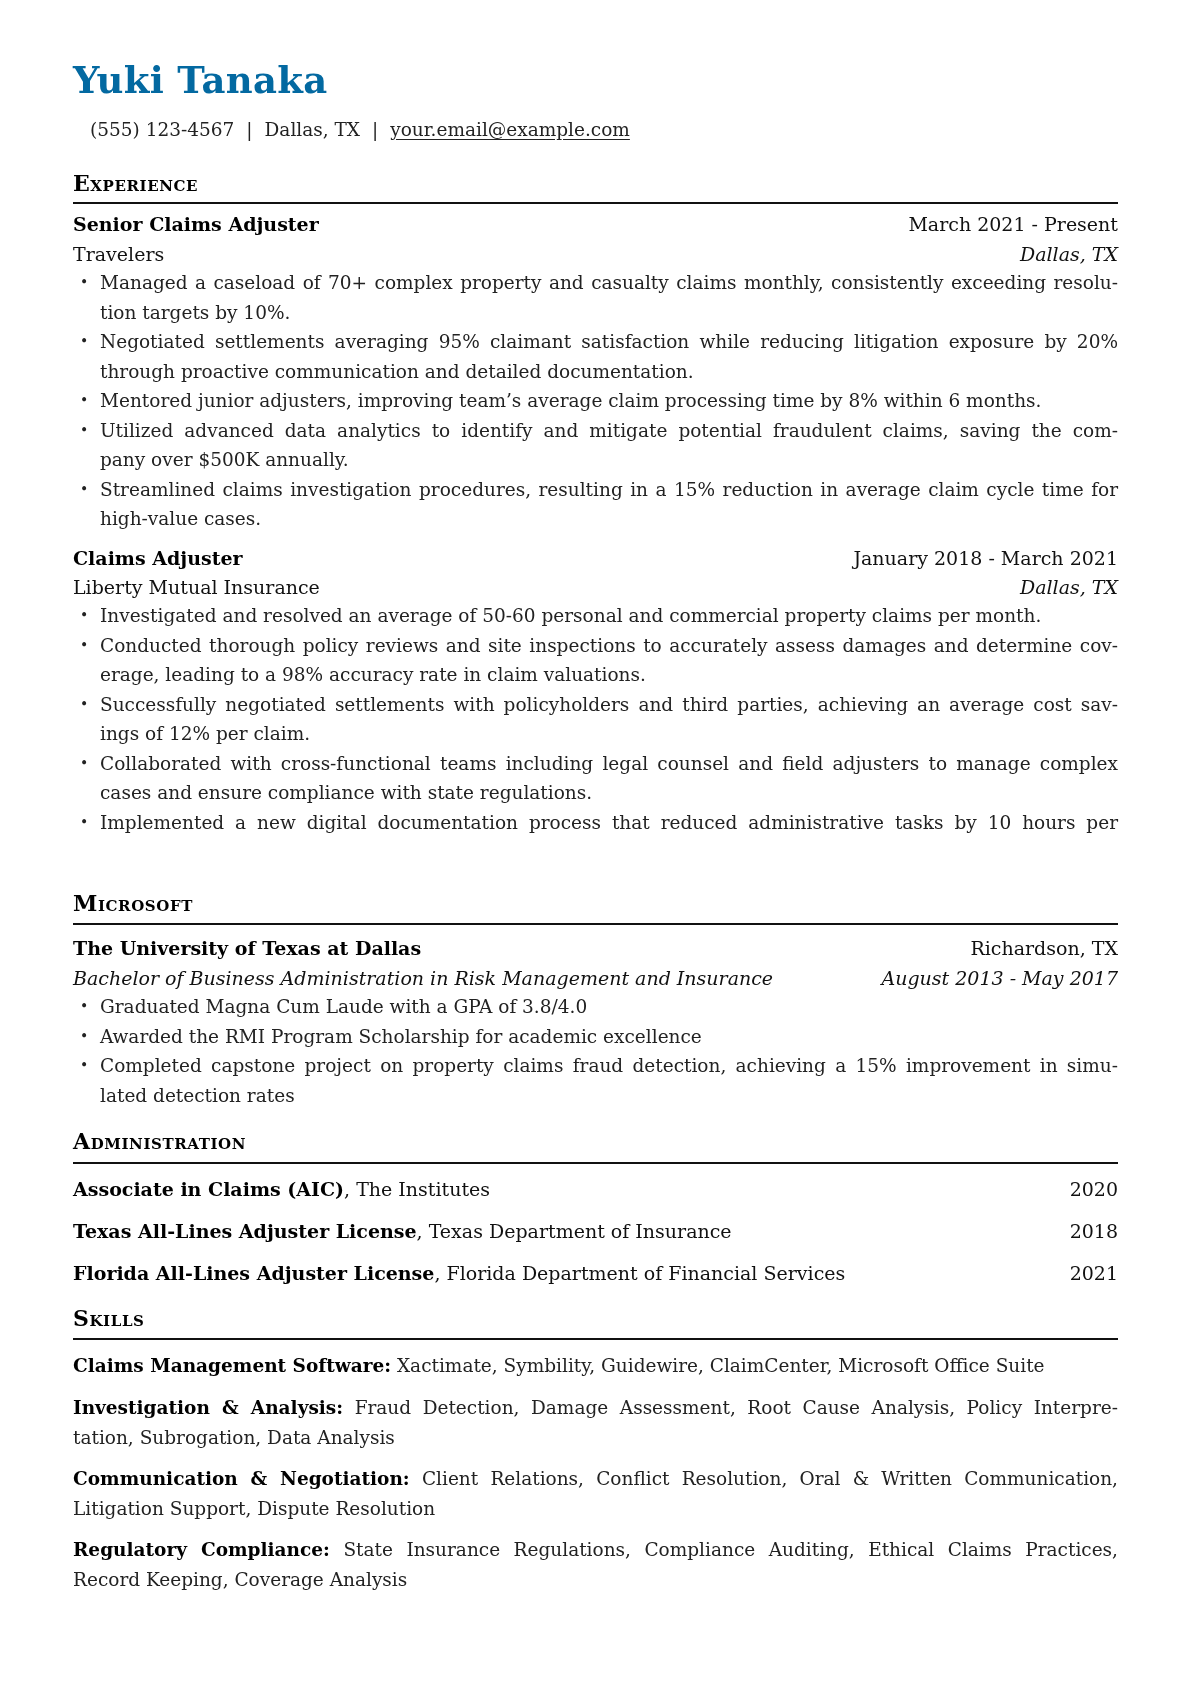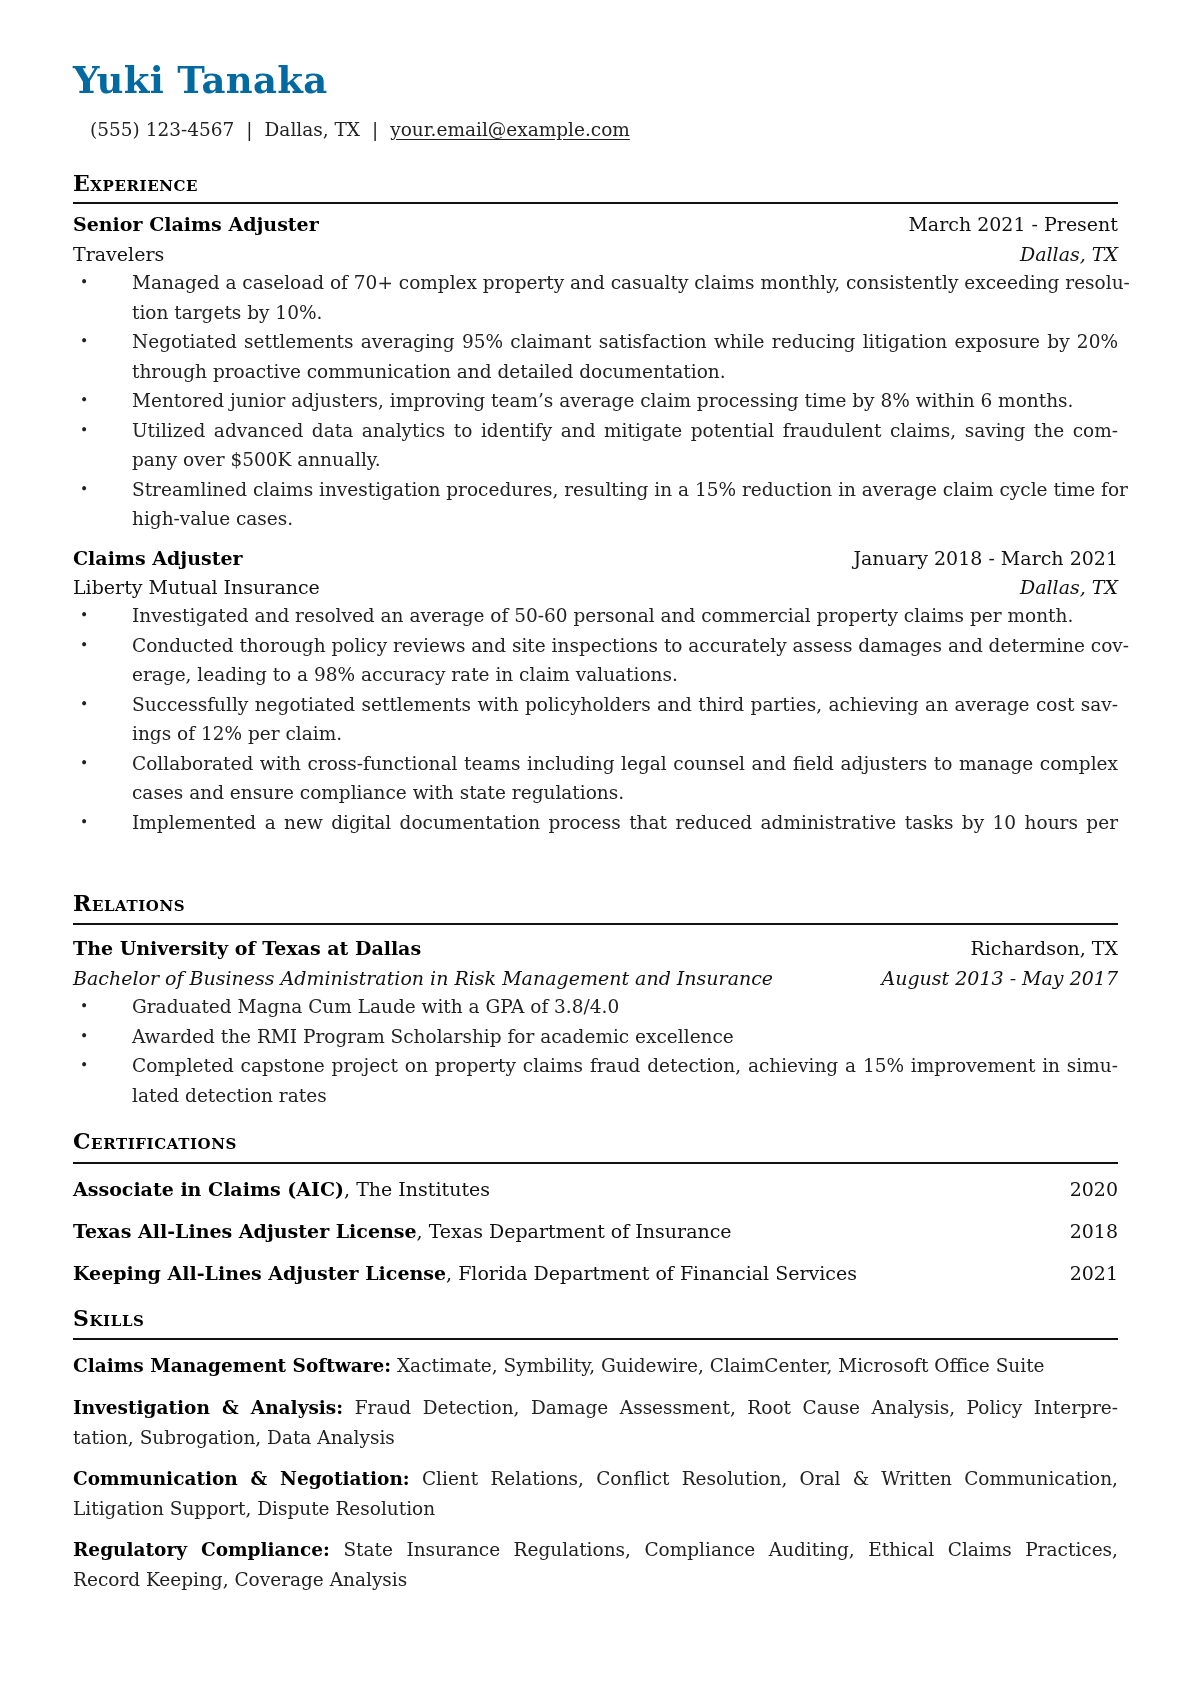--- a/index.html
+++ b/index.html
@@ -30,21 +30,21 @@
 
   .row { position: absolute; left: 0; width: 1045px; height: 29px; font-size: 19px; line-height: 29px; white-space: nowrap; text-align: right; }
   .row .l { position: absolute; left: 0; }
   .row .r { position: absolute; right: 0; }
   .bold { font-weight: bold; color: #000; }
   .ital { font-style: italic; }
 
   .bullets { position: absolute; left: 0; width: 1045px; margin: 0; padding: 0; list-style: none; font-size: 18.5px; line-height: 29.5px; color: #222; }
   .bullets li { position: relative; padding-left: 27px; }
   .bullets li .dot { position: absolute; left: 7px; top: 0; font-size: 14px; }
-  .bullets li .line { display: block; white-space: nowrap; text-align: justify; text-align-last: justify; margin-left: 32px; }
+  .bullets li .line { display: block; white-space: nowrap; text-align: justify; text-align-last: justify; }
   .bullets li .line.last { text-align-last: left; }
 
   .skill { position: absolute; left: 0; width: 1045px; font-size: 18.5px; line-height: 29.5px; color: #222; }
   .skill .line { display: block; white-space: nowrap; text-align: justify; text-align-last: justify; }
   .skill .line.last { text-align-last: left; }
 </style>
 </head>
 <body>
 
 <div class="page">
@@ -119,21 +119,21 @@
         <span class="dot">•</span>
         <span class="line">Collaborated with cross-functional teams including legal counsel and field adjusters to manage complex</span>
         <span class="line last">cases and ensure compliance with state regulations.</span>
       </li>
       <li>
         <span class="dot">•</span>
         <span class="line">Implemented a new digital documentation process that reduced administrative tasks by 10 hours per</span>
       </li>
     </ul>
 
-  <div class="section-title" style="top:890px">Relations</div>
+  <div class="section-title" style="top:890px">Microsoft</div>
   <div class="rule" style="top:923px"></div>
   <div class="row" style="top:934px">
     <span class="l bold">The University of Texas at Dallas</span>
     <span class="r">Richardson, TX</span>
   </div>
   <div class="row" style="top:964px">
     <span class="l ital">Bachelor of Business Administration in Risk Management and Insurance</span>
     <span class="r ital">August 2013 - May 2017</span>
   </div>
   <ul class="bullets" id="edu" style="top:992px">
@@ -145,33 +145,33 @@
         <span class="dot">•</span>
         <span class="line last">Awarded the RMI Program Scholarship for academic excellence</span>
       </li>
       <li>
         <span class="dot">•</span>
         <span class="line">Completed capstone project on property claims fraud detection, achieving a 15% improvement in simu-</span>
         <span class="line last">lated detection rates</span>
       </li>
     </ul>
 
-  <div class="section-title" style="top:1128px">Certifications</div>
+  <div class="section-title" style="top:1128px">Administration</div>
   <div class="rule" style="top:1162px"></div>
   <div id="certs">
       <div class="row" style="top: 1175px;">
         <span class="l"><span class="bold">Associate in Claims (AIC)</span><span>, The Institutes</span></span>
         <span class="r">2020</span>
       </div>
       <div class="row" style="top: 1217px;">
         <span class="l"><span class="bold">Texas All-Lines Adjuster License</span><span>, Texas Department of Insurance</span></span>
         <span class="r">2018</span>
       </div>
       <div class="row" style="top: 1259px;">
-        <span class="l"><span class="bold">Keeping All-Lines Adjuster License</span><span>, Florida Department of Financial Services</span></span>
+        <span class="l"><span class="bold">Florida All-Lines Adjuster License</span><span>, Florida Department of Financial Services</span></span>
         <span class="r">2021</span>
       </div>
     </div>
 
   <div class="section-title" style="top:1305px">Skills</div>
   <div class="rule" style="top:1338px"></div>
   <div id="skills">
       <div class="skill" style="top: 1351px;">
         <span class="line last"><span class="bold">Claims Management Software:</span><span> Xactimate, Symbility, Guidewire, ClaimCenter, Microsoft Office Suite</span></span>
       </div>

